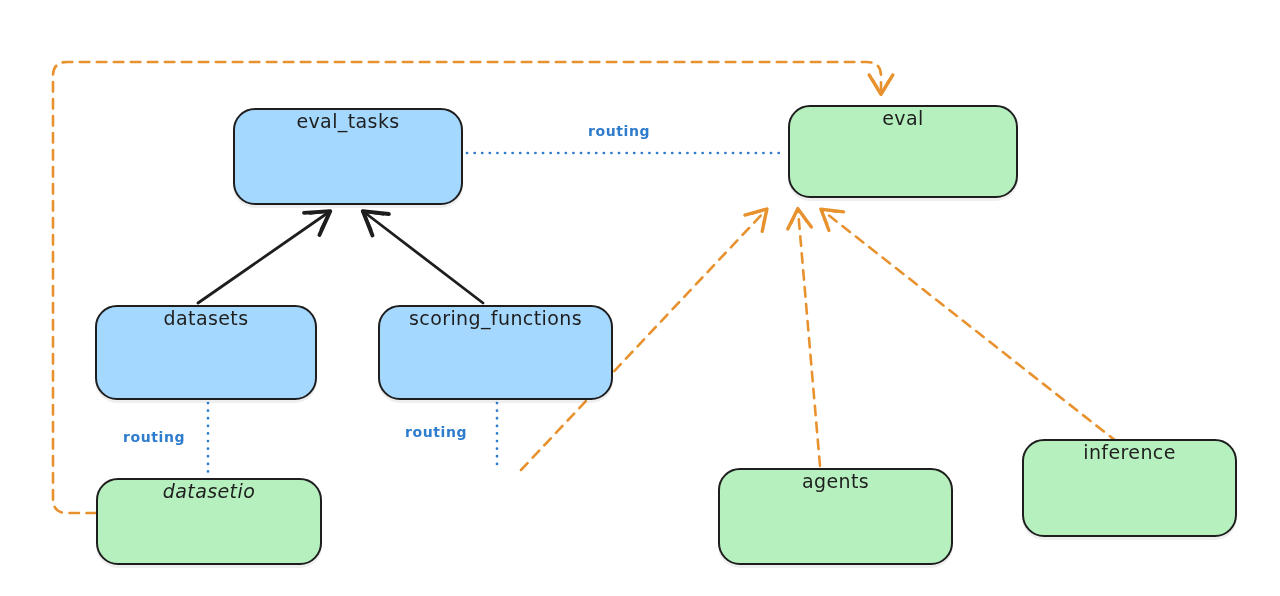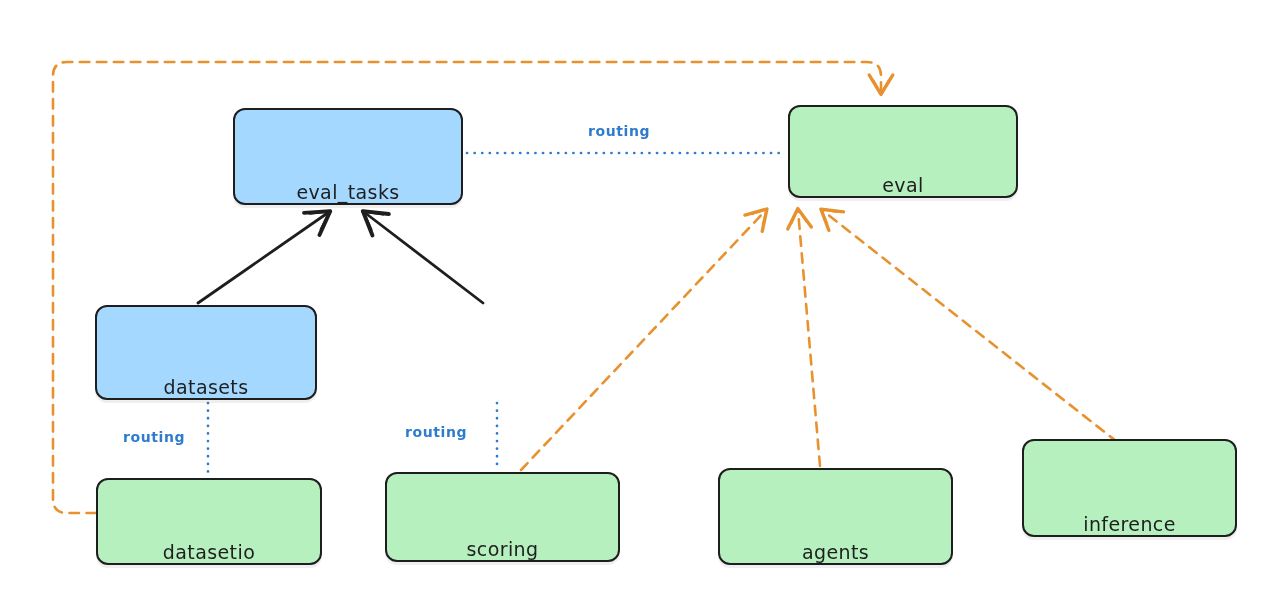--- a/index.html
+++ b/index.html
@@ -7,22 +7,22 @@
     position:relative;
     width:1280px;height:596px;
     background:var(--bg,#ffffff);
     font-family:"DejaVu Sans","Liberation Sans",sans-serif;
     overflow:hidden;
   }
   .edges{position:absolute;left:0;top:0;width:1280px;height:596px;}
   .node{
     position:absolute;
     border:2.6px solid var(--ink,#1e1e1e);
-    border-radius:12px;
-    display:flex;align-items:flex-end;justify-content:center;
+    border-radius:22px;
+    display:flex;align-items:flex-start;justify-content:center;
     box-sizing:border-box;
     box-shadow:0 3px 0 rgba(30,30,30,0.07);
   }
   .node.blue{background:var(--blue_fill,#a5d8ff);}
   .node.green{background:var(--green_fill,#b7f0bf);}
   .node-label{
     color:var(--ink,#1e1e1e);
     font-size:19px;
     letter-spacing:0.4px;
     white-space:nowrap;
@@ -79,28 +79,28 @@
   </div>
 
   <div class="node green" style="left:788px;top:105px;width:230px;height:93px;">
     <span class="node-label">eval</span>
   </div>
 
   <div class="node blue" style="left:95px;top:305px;width:222px;height:95px;">
     <span class="node-label">datasets</span>
   </div>
 
+  <div class="node blue" style="left:378px;top:305px;width:235px;height:95px;">
+    <span class="node-label">scoring_functions</span>
+  </div>
 
-  <div class="node green" style="left:96px;top:478px;width:226px;height:87px;">
+  <div class="node green" style="left:96px;top:478px;width:226px;height:87px;font-style:italic;">
     <span class="node-label">datasetio</span>
   </div>
 
-  <div class="node green" style="left:385px;top:472px;width:235px;height:90px;">
-    <span class="node-label">scoring</span>
-  </div>
 
   <div class="node green" style="left:707px;top:468px;width:235px;height:97px;margin-left:11px;">
     <span class="node-label">agents</span>
   </div>
 
   <div class="node green" style="left:1022px;top:439px;width:215px;height:98px;">
     <span class="node-label">inference</span>
   </div>
 
   <div class="edge-label" style="left:619px;top:131px;">routing</div>

